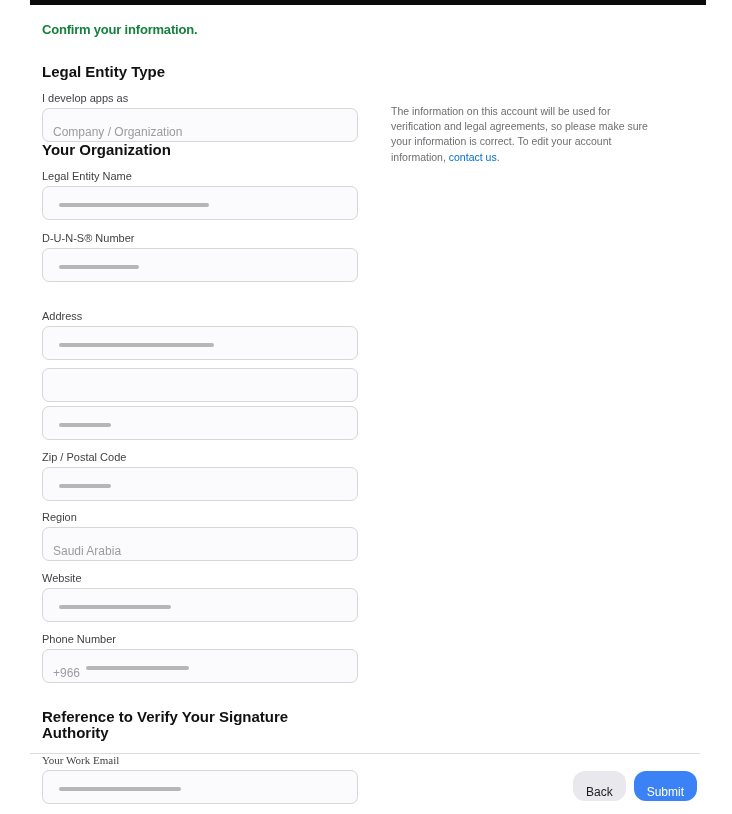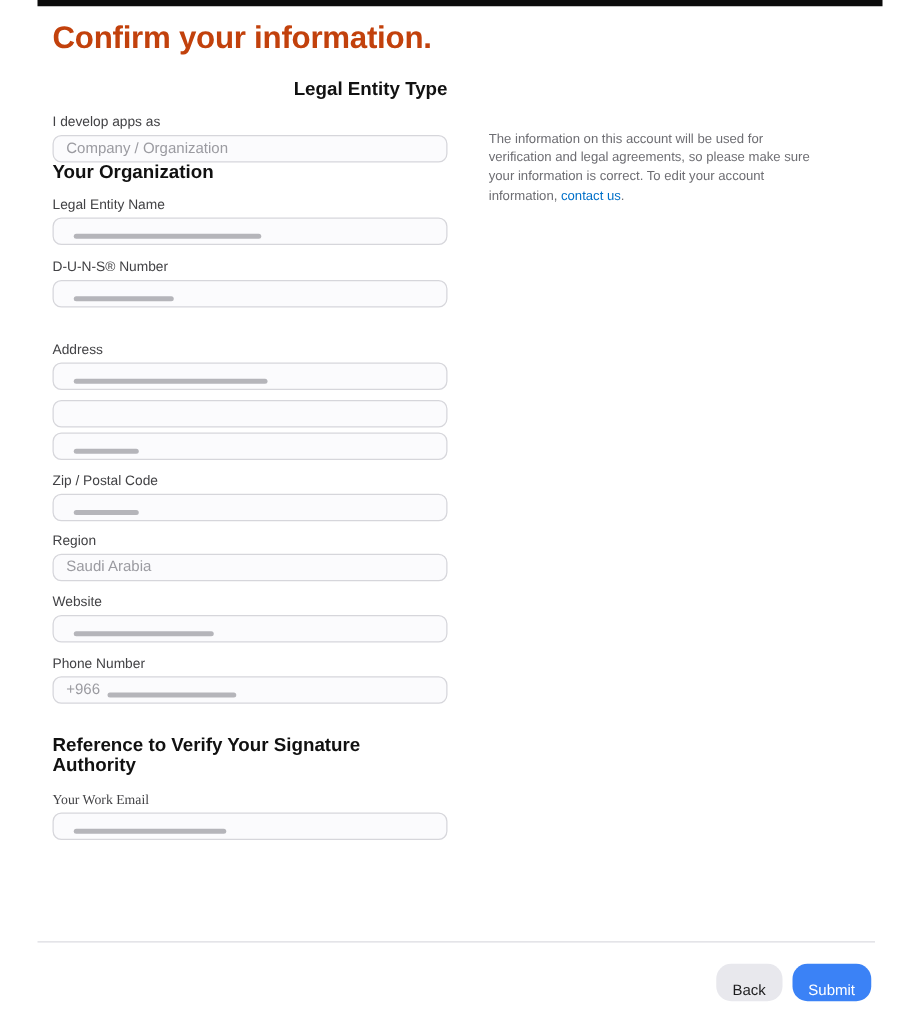--- a/index.html
+++ b/index.html
@@ -4,36 +4,36 @@
 <style>
   * { margin:0; padding:0; box-sizing:border-box; }
   html,body { width:732px; height:814px; background:#ffffff;
     font-family:"Liberation Sans", sans-serif; color:#1d1d1f; }
   body { position:relative; overflow:hidden; }
 
   .topbar { position:absolute; top:0; left:30px; width:676px; height:5px; background:#0b0b0b; }
 
   .content { position:absolute; top:0; left:42px; width:316px; }
 
-  .page-title { margin-top:18px; font-size:25px; line-height:24px; font-weight:700;
-    letter-spacing:-0.2px; color:#c2410c; }
+  .page-title { margin-top:18px; font-size:13px; line-height:24px; font-weight:700;
+    letter-spacing:-0.2px; color:#15803d; }
 
   h2 { font-size:15px; line-height:16px; font-weight:700; color:#111; }
-  .h-let { margin-top:22px;text-align:right; }
+  .h-let { margin-top:22px; }
   .h-org { }
   .h-ref { margin-top:26px; }
 
   .field-label { display:block; font-size:11px; line-height:12px; color:#424245; margin-top:12px; }
   .mt-11 { margin-top:11px; }
   .mt-13 { margin-top:13px;font-family:Liberation Serif, serif; }
   .mt-addr { margin-top:28px; }
   .mt-region { margin-top:10px; }
 
   .tbox { margin-top:4px; width:316px; height:22px; border:1px solid #d6d6db; border-radius:7px;
-    background:#fbfbfd; display:flex; align-items:flex-end; padding:4px 10px; }
+    background:#fbfbfd; display:flex; align-items:flex-start; padding:16px 10px; }
   .tbox.second { margin-top:8px; }
 
   .ph { font-size:12px; color:#9b9ba1; white-space:nowrap; }
   .bar { height:4px; background:#b5b5ba; border-radius:2px; margin-left:6px; flex:none; }
   .w150 { width:150px; } .w80 { width:80px; } .w155 { width:155px; } .w52 { width:52px; }
   .w112 { width:112px; } .w103 { width:103px; } .w122 { width:122px; }
 
   .note { position:absolute; left:391px; top:104px; width:272px; font-size:10.5px;
     line-height:1.45; color:#6e6e73; }
   .note a { color:#0070c9; text-decoration:none; cursor:pointer; }

